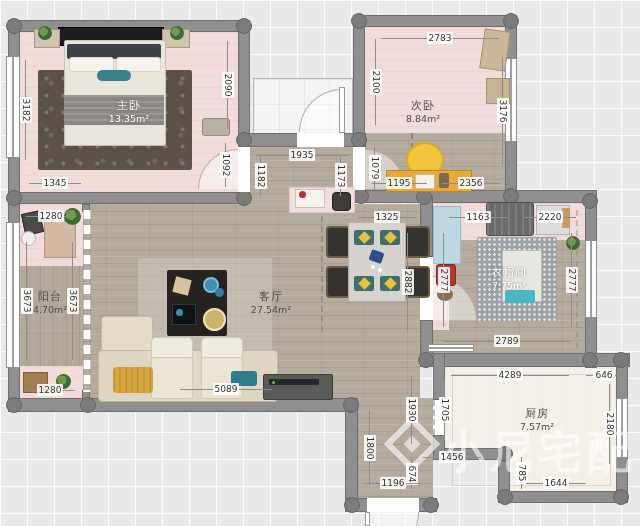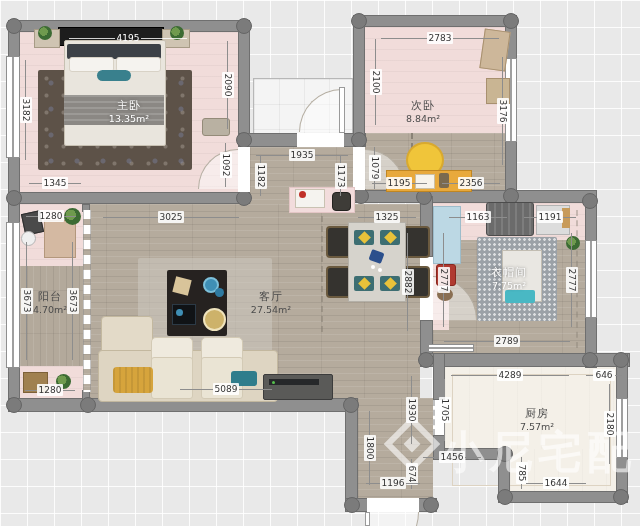--- a/index.html
+++ b/index.html
@@ -249,23 +249,20 @@
   <div class="abs" style="left:23px;top:372px;width:23px;height:19px;background:#a0804f;border:1px solid #7d6138;"></div>
   <div class="abs plant" style="left:56px;top:374px;width:15px;height:15px;"></div>
 
   <div class="abs" style="left:392px;top:424px;">
     <div class="wm-logo">
         <div class="wm-logo-inner"></div>
       </div>
   </div>
   <div class="abs wm-text" style="left:440px;top:423px;">小尼宅配</div>
 
-<div class="dim light" style="left: 69px; top: 31px; width: 118px;">
-      <span>4195</span>
-    </div>
     <div class="dim vert" style="left: -24px; top: 103px; width: 100px;">
       <span>3182</span>
     </div>
     <div class="dim vert" style="left: 184px; top: 78px; width: 88px;">
       <span>2090</span>
     </div>
     <div class="dim" style="left: 29px; top: 176px; width: 52px;">
       <span>1345</span>
     </div>
     <div class="dim vert" style="left: 204px; top: 158px; width: 44px;">
@@ -295,21 +292,21 @@
     <div class="dim vert" style="left: 449px; top: 104px; width: 108px;">
       <span>3176</span>
     </div>
     <div class="dim" style="left: 442px; top: 176px; width: 58px;">
       <span>2356</span>
     </div>
     <div class="dim" style="left: 449px; top: 210px; width: 58px;">
       <span>1163</span>
     </div>
     <div class="dim" style="left: 524px; top: 210px; width: 52px;">
-      <span>1191</span>
+      <span>2220</span>
     </div>
     <div class="dim vert" style="left: 397px; top: 273px; width: 94px;">
       <span>2777</span>
     </div>
     <div class="dim vert" style="left: 525px; top: 273px; width: 94px;">
       <span>2777</span>
     </div>
     <div class="dim" style="left: 444px; top: 334px; width: 126px;">
       <span>2789</span>
     </div>
@@ -317,23 +314,20 @@
       <span>1280</span>
     </div>
     <div class="dim vert" style="left: -32px; top: 294px; width: 118px;">
       <span>3673</span>
     </div>
     <div class="dim vert" style="left: 14px; top: 294px; width: 118px;">
       <span>3673</span>
     </div>
     <div class="dim" style="left: 25px; top: 383px; width: 50px;">
       <span>1280</span>
-    </div>
-    <div class="dim" style="left: 103px; top: 210px; width: 136px;">
-      <span>3025</span>
     </div>
     <div class="dim" style="left: 358px; top: 210px; width: 58px;">
       <span>1325</span>
     </div>
     <div class="dim vert" style="left: 359px; top: 275px; width: 98px;">
       <span>2882</span>
     </div>
     <div class="dim" style="left: 180px; top: 382px; width: 92px;">
       <span>5089</span>
     </div>

